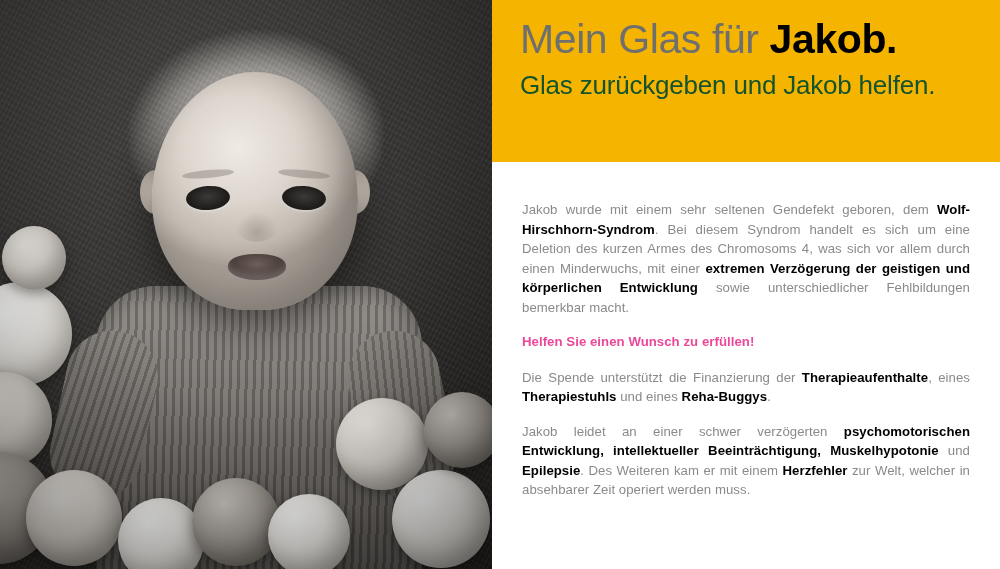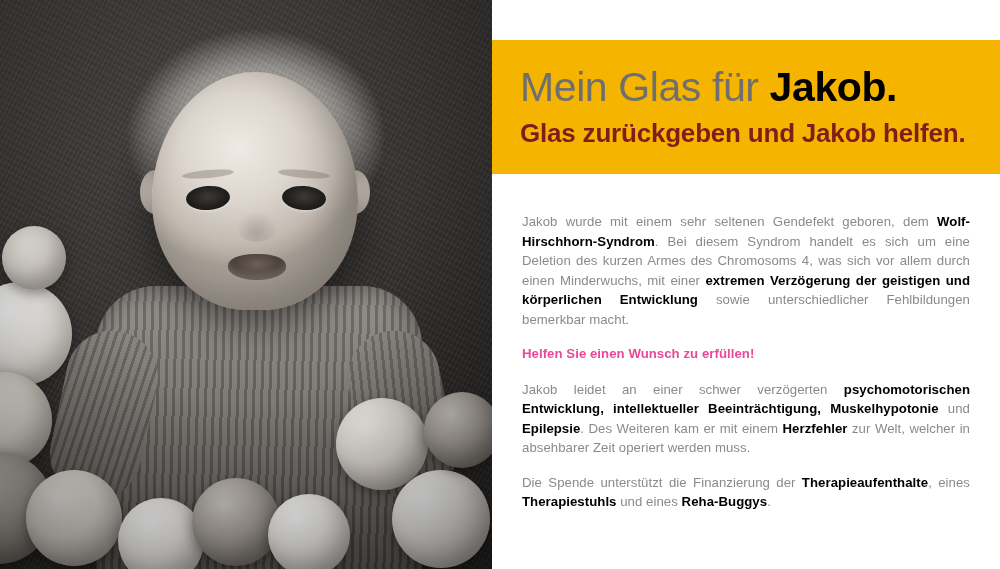--- a/index.html
+++ b/index.html
@@ -154,43 +154,42 @@
   
   .content-panel {
     flex: 1 1 auto;
     position: relative;
     display: flex;
     flex-direction: column;
     background: #ffffff;
   }
   .header-band {
     background: #f5b400;
-    height: 134px;
-    padding: 22px 28px 0 28px;
+    height: 162px;
+    padding: 14px 28px 0 28px;
     box-sizing: border-box;
     overflow: hidden;
-    margin-top: 40px;
   }
   .headline {
     font-size: 41px;
     line-height: 50px;
     color: #6f6f6e;
     font-weight: 400;
     letter-spacing: -0.4px;
     white-space: nowrap;
   }
   .headline .name {
     color: #000000;
     font-weight: 700;
   }
   .subheadline {
     font-size: 26px;
     line-height: 34px;
-    color: #7f1d1d;
-    font-weight: 700;
+    color: #14532d;
+    font-weight: 400;
     letter-spacing: -0.2px;
     margin-top: 4px;
     white-space: nowrap;
   }
 
   .body-copy {
     padding: 38px 30px 0 30px;
     box-sizing: border-box;
     color: #8a8a89;
     font-size: 13.2px;
@@ -262,22 +261,22 @@
       </div>
       <div class="subheadline">Glas zurückgeben und Jakob helfen.</div>
     </div>
 
     <div class="body-copy">
 
       <p><span>Jakob wurde mit einem sehr seltenen Gendefekt geboren, dem </span><strong>Wolf-Hirschhorn-Syndrom</strong><span>. Bei diesem Syndrom handelt es sich um eine Deletion des kurzen Armes des Chromosoms 4, was sich vor allem durch einen Minderwuchs, mit einer </span><strong>extremen Verzögerung der geistigen und körperlichen Entwicklung</strong><span> sowie unterschiedlicher Fehlbildungen bemerkbar macht.</span></p>
 
       <p class="em-line">Helfen Sie einen Wunsch zu erfüllen!</p>
 
+      <p><span>Die Spende unterstützt die Finanzierung der </span><strong>Therapieaufenthalte</strong><span>, eines </span><strong>Therapiestuhls</strong><span> und eines </span><strong>Reha-Buggys</strong><span>.</span></p>
+
       <p><span>Jakob leidet an einer schwer verzögerten </span><strong>psychomotorischen Entwicklung, intellektueller Beeinträchtigung, Muskelhypotonie</strong><span> und </span><strong>Epilepsie</strong><span>. Des Weiteren kam er mit einem </span><strong>Herzfehler</strong><span> zur Welt, welcher in absehbarer Zeit operiert werden muss.</span></p>
-
-      <p><span>Die Spende unterstützt die Finanzierung der </span><strong>Therapieaufenthalte</strong><span>, eines </span><strong>Therapiestuhls</strong><span> und eines </span><strong>Reha-Buggys</strong><span>.</span></p>
 
       <div class="closing">
       </div>
 
     </div>
   </div>
 </div>
 
 </body></html>

